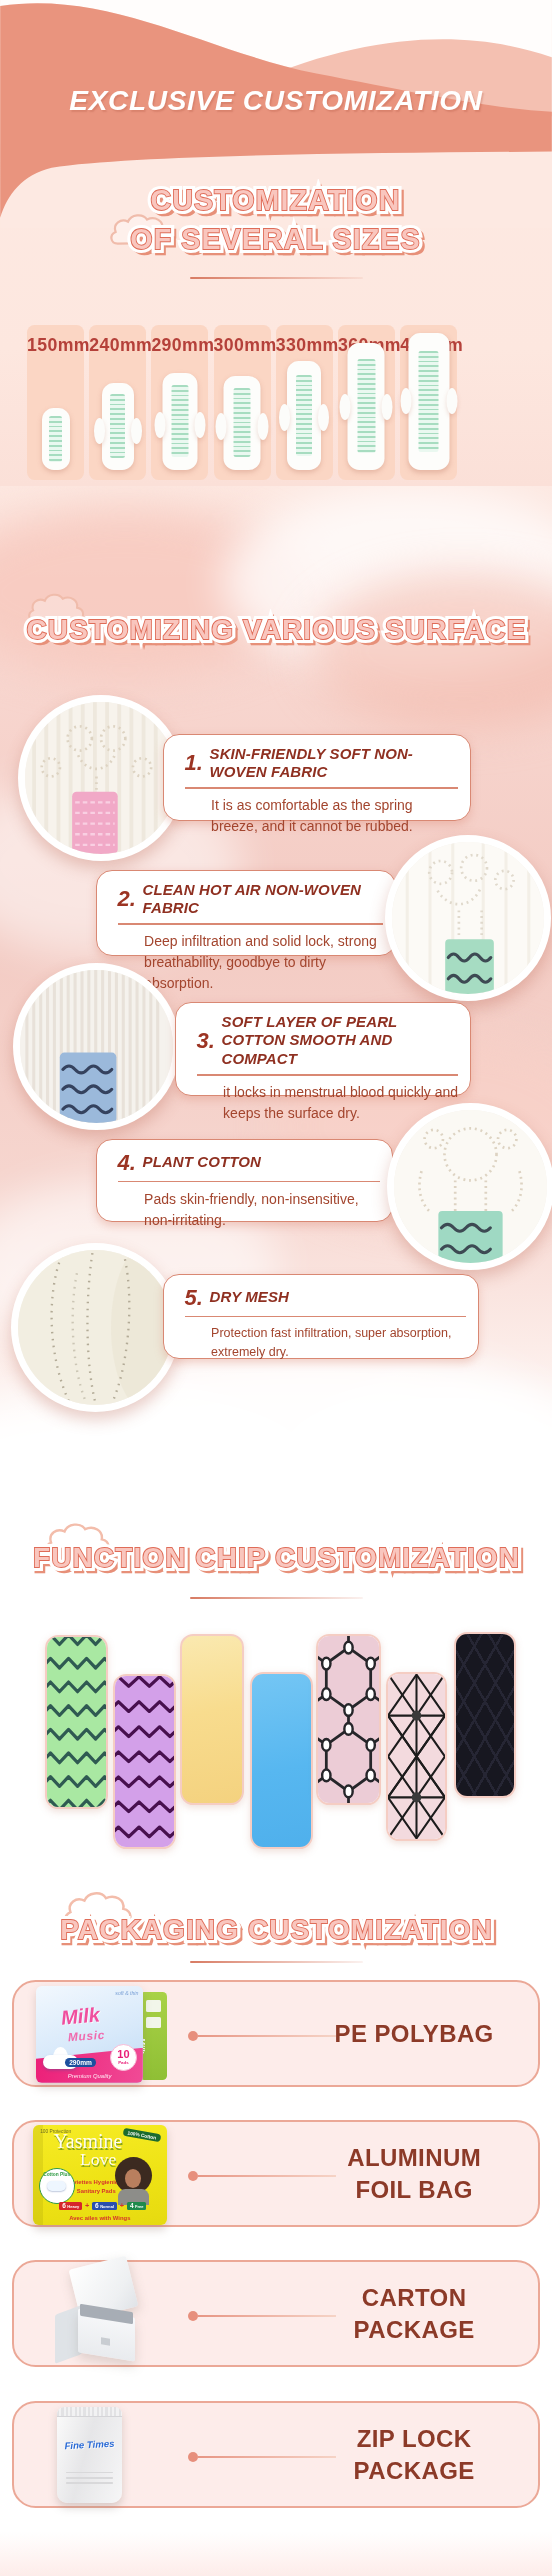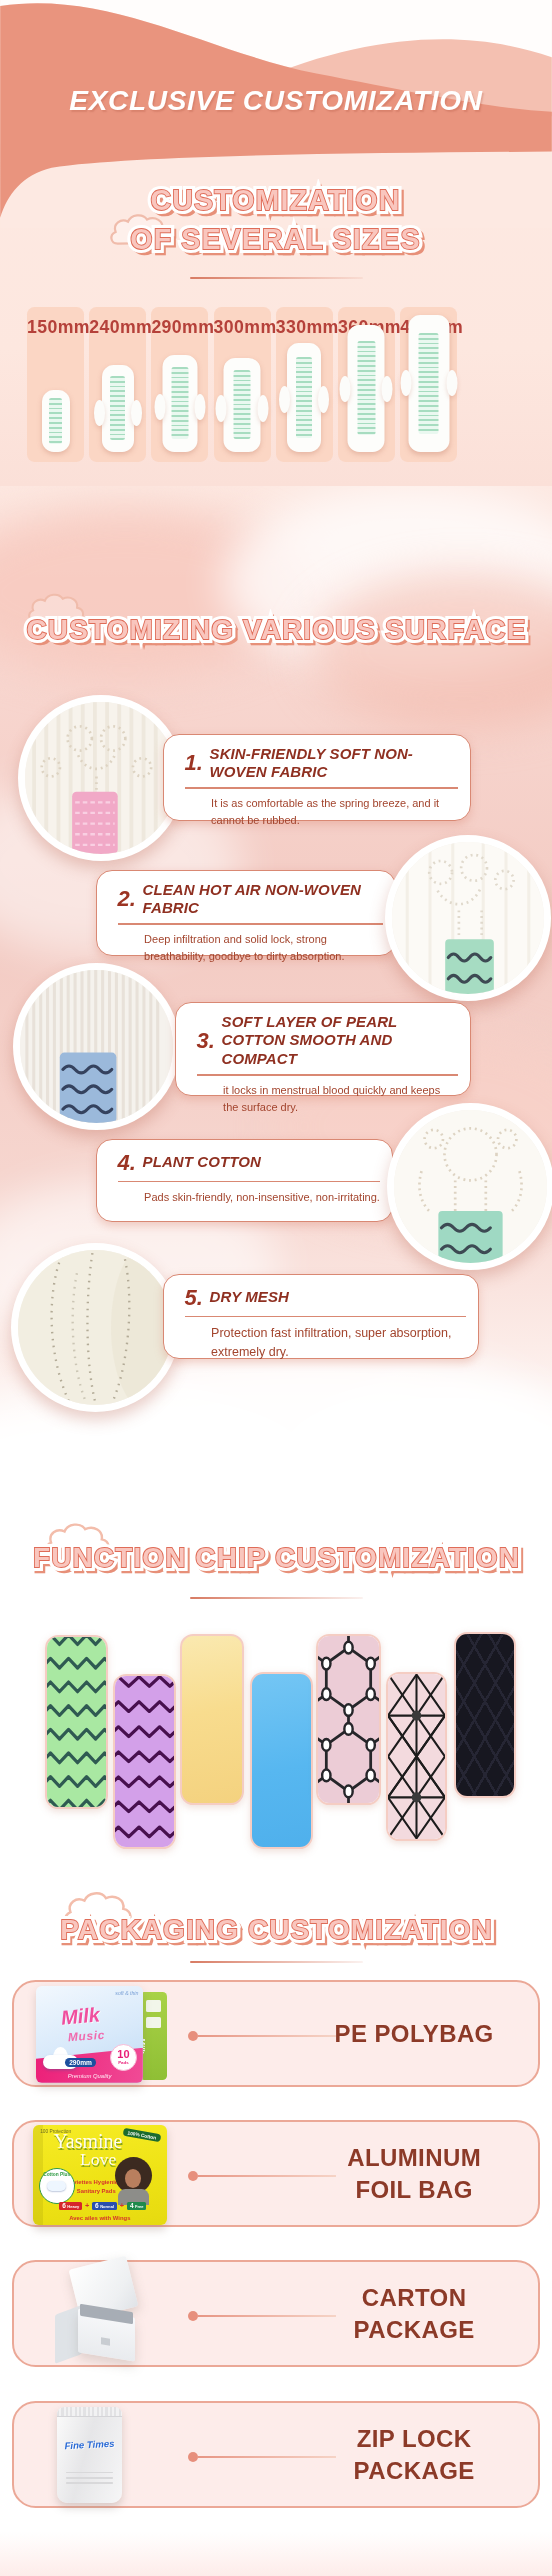--- a/index.html
+++ b/index.html
@@ -19,21 +19,21 @@
   .oh text{font-family:"Liberation Sans",sans-serif;font-weight:bold;text-anchor:middle;letter-spacing:1.5px;}
   .oh .sh{fill:#e79079;stroke:#e79079;stroke-width:9;paint-order:stroke;transform:translate(4px,5px);}
   .oh .ha{fill:#ffffff;stroke:#ffffff;stroke-width:11;paint-order:stroke;}
   .oh .mn{fill:#f9c6be;stroke:#df6c58;stroke-width:2.4;paint-order:stroke;}
   .mini-divider{position:absolute;width:173px;height:2.2px;border-radius:1.5px;
                 background:linear-gradient(90deg,#d87b63,rgba(216,123,99,.10));}
 
   .cloud-deco{position:absolute;}
 
   
-  .size-row{position:absolute;left:27px;top:307px;display:flex;gap:5.2px;justify-content:space-between;}
+  .size-row{position:absolute;left:27px;top:325px;display:flex;gap:5.2px;justify-content:space-between;}
   .size-card{position:relative;width:57px;height:155px;background:#fbd6c4;border-radius:7.4px;}
   .size-label{margin-top:9.6px;text-align:center;font-size:17.7px;font-weight:bold;color:#b5413a;letter-spacing:0.4px;}
   .pad-wrap{position:absolute;bottom:10.3px;left:50%;transform:translateX(-50%);}
   .pad{position:relative;background:#fdfdfb;border-radius:11.8px;box-shadow:0 2.2px 5.2px rgba(190,120,100,.35);}
   .pad-strip{position:absolute;top:13%;bottom:13%;left:26%;right:26%;border-radius:2.2px;
              background:repeating-linear-gradient(180deg,#a7dcc0 0 1.8px,#eaf8f0 1.8px 4.8px);}
   .winged::before,.winged::after{content:"";position:absolute;top:40%;width:11px;height:26.5px;
              background:#fcfcfa;border-radius:50%;box-shadow:0 2.2px 4.4px rgba(190,120,100,.25);}
   .winged::before{left:-8px;} .winged::after{right:-8px;}
   .p1{width:28px;height:62px;} .p2{width:31px;height:77px;} .p3{width:32px;height:87px;}
@@ -48,21 +48,21 @@
   
   .scircle{position:absolute;border-radius:50%;border:7.4px solid #ffffff;overflow:hidden;
            box-shadow:0 7.4px 16px rgba(180,90,70,.30);background:#f6f3ee;}
   .scircle svg{display:block;width:100%;height:100%;}
   .scard{position:absolute;background:#ffffff;border:1.5px solid #d98873;border-radius:16px;
          box-shadow:0 3.7px 8.8px rgba(217,136,115,.35);padding:9.6px 11.8px 7.4px 20.6px;box-sizing:border-box;}
   .shead{display:flex;align-items:center;gap:6.6px;}
   .snum{font-style:italic;font-weight:bold;font-size:22px;color:#9c3423;flex:none;}
   .stitle{font-style:italic;font-weight:bold;font-size:15px;color:#8f3021;line-height:1.25;letter-spacing:0.1px;}
   .sdiv{height:1.5px;background:#d98873;margin:5.2px 0 6.6px 0;}
-  .sdesc{margin:0 0 0 26.5px;font-size:11px;color:#a3452e;line-height:1.5;}
+  .sdesc{margin:0 0 0 26.5px;font-size:14px;color:#a3452e;line-height:1.5;}
 
   
   .chip{position:absolute;border:2.9px solid #f5cdc3;border-radius:13.2px;overflow:hidden;
         box-shadow:0 2.9px 7.4px rgba(200,140,120,.25);box-sizing:border-box;}
   .chip svg{display:block;width:100%;height:100%;}
   .chip-yellow{background:linear-gradient(170deg,#fae9b0 0%,#f8dc8e 45%,#f4d27f 100%);}
   .chip-blue{background:linear-gradient(170deg,#74c6f4 0%,#57b7f0 55%,#4fb0ec 100%);}
   .chip-black{background-color:#171720;
      background-image:repeating-linear-gradient(60deg,transparent 0 16px,#262634 16px 18.4px),
                       repeating-linear-gradient(-60deg,transparent 0 16px,#262634 16px 18.4px);}

